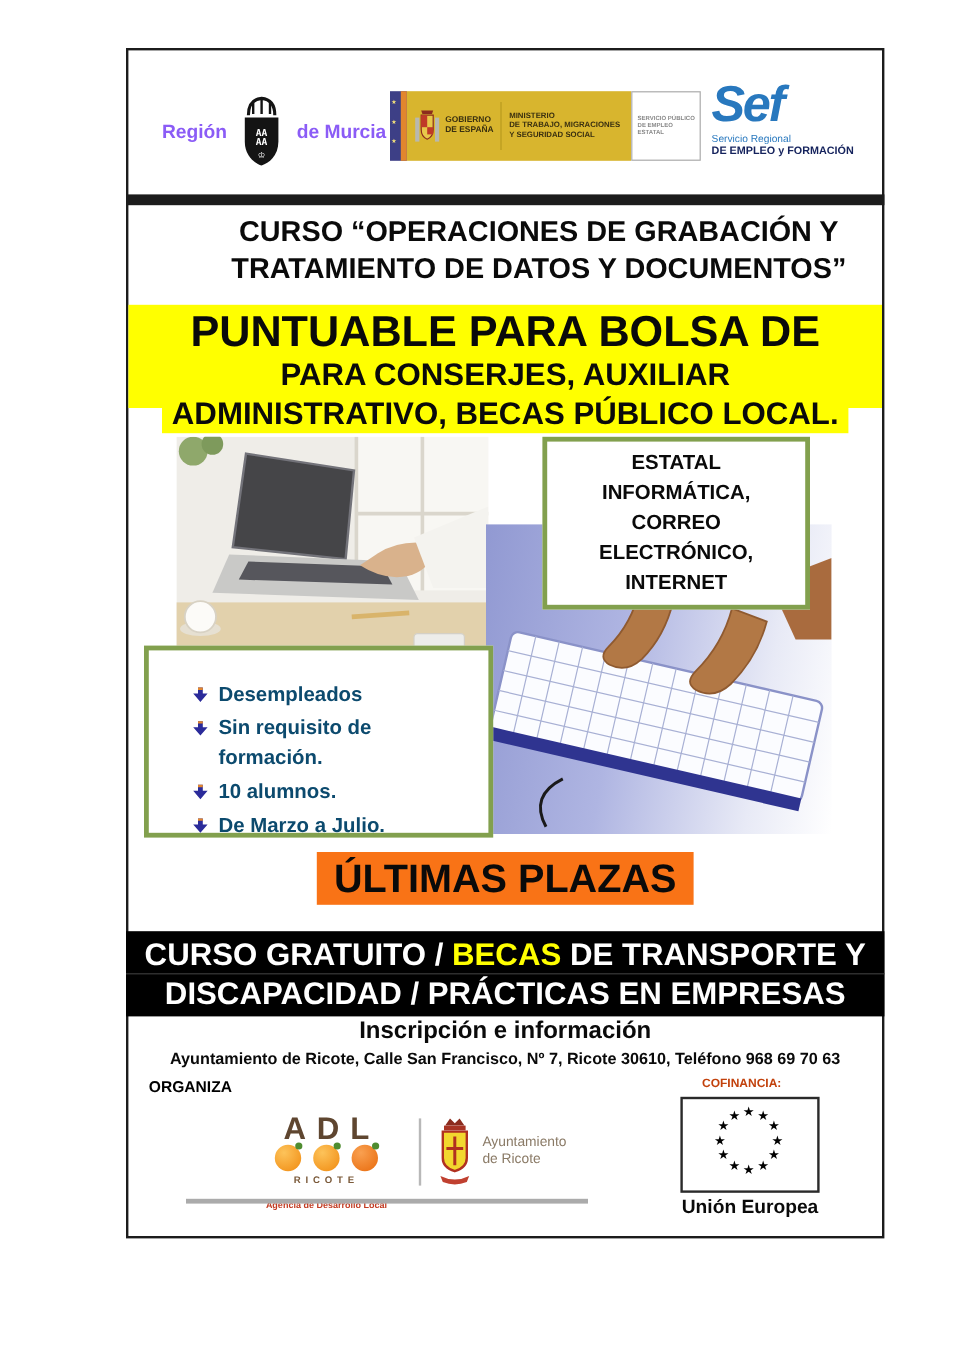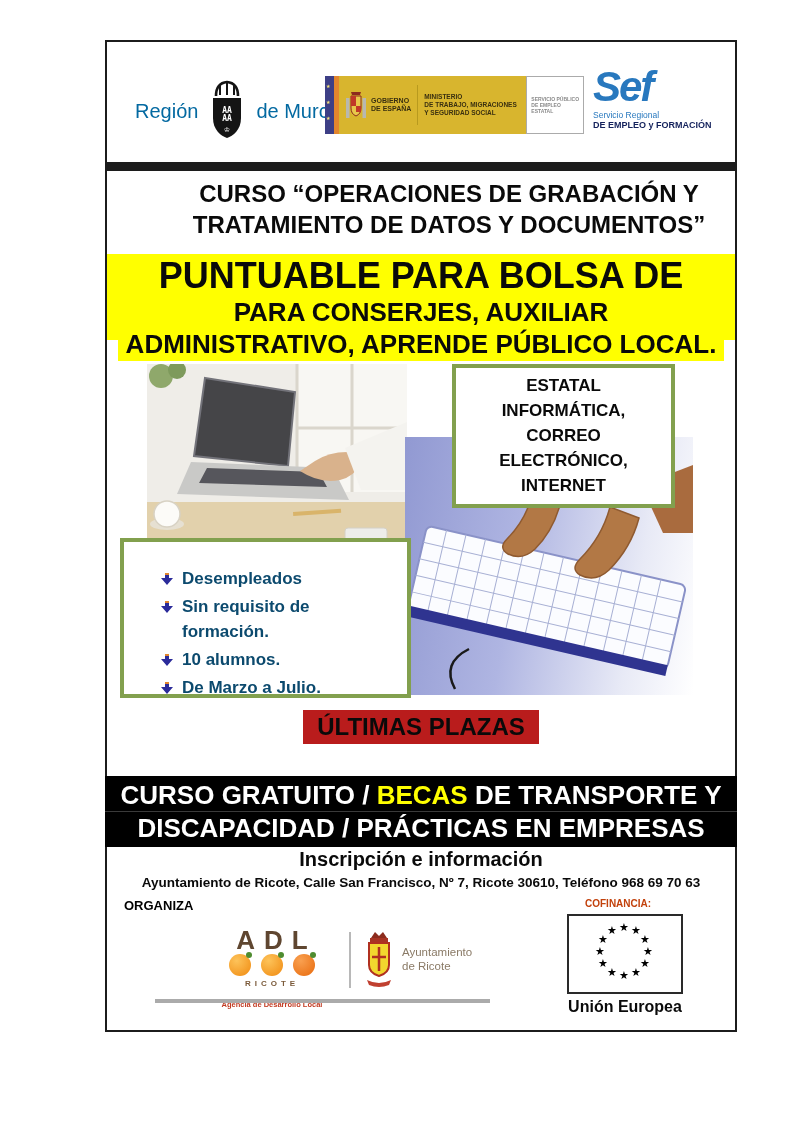--- a/index.html
+++ b/index.html
@@ -1,21 +1,21 @@
 <!DOCTYPE html>
 <html><head>
 <meta charset="utf-8">
 <style>
   html,body{margin:0;padding:0;background:#fff;}
   .poster{position:relative;width:800px;height:1131px;background:#fff;font-family:"Liberation Sans",sans-serif;overflow:hidden;}
   .abs{position:absolute;}
   .frame{left:105px;top:40px;width:628px;height:988px;border:2px solid #1c1c1c;background:#fff;}
   
   .murcia{left:28px;top:36px;display:flex;align-items:center;gap:6px;}
-  .murcia .txt{font-size:20px;font-weight:normal;color:#0369a1;}
+  .murcia .txt{font-size:16px;font-weight:bold;color:#8b5cf6;}
   .gob{left:218px;top:34px;display:flex;height:58px;align-items:stretch;}
   .gob-flag{width:14px;background:#3D3F86;position:relative;}
   .gob-flag .stripe{position:absolute;right:0;top:0;width:5px;height:100%;background:#E2862E;}
   .gob-flag .st{position:absolute;left:1px;color:#F4E27A;font-size:5px;line-height:5px;}
   .gob-yellow{background:#D8B52E;display:flex;align-items:center;padding:0 6px;}
   .gob-txt{font-size:7px;font-weight:bold;color:#3A3010;line-height:8px;margin-left:4px;}
   .gob-sep{width:1px;background:#B89A1E;height:70%;align-self:center;margin:0 6px;}
   .min-txt{font-size:6.5px;font-weight:bold;color:#3A3010;line-height:8px;width:96px;}
   .sepe{width:52px;background:#fff;border:1px solid #ABABAB;display:flex;flex-direction:column;justify-content:center;padding-left:4px;}
   .sepe div{font-size:5px;color:#8A8A8A;font-weight:bold;line-height:6px;}
@@ -36,21 +36,21 @@
   .clip{left:298px;top:395px;width:288px;height:258px;background:linear-gradient(100deg,#9199D2 0%,#AFB5E2 40%,#E8EAF6 78%,#fff 100%);}
   .aprende{left:345px;top:322px;width:215px;height:136px;background:#fff;border:4px solid #82A04E;text-align:center;z-index:4;}
   .aprende div{font-size:17px;font-weight:bold;color:#0a0a0a;line-height:25px;}
   .aprende div:first-child{margin-top:5px;}
   .reqbox{left:13px;top:496px;width:283px;height:152px;background:#fff;border:4px solid #82A04E;z-index:4;}
   .reqbox ul{list-style:none;margin:24px 0 0 0;padding:0 10px 0 36px;}
   .reqbox li{font-size:17px;font-weight:bold;color:#0c4a6e;line-height:25px;margin-bottom:3px;position:relative;padding-left:22px;}
   .reqbox li svg{position:absolute;left:0;top:6px;}
   
   .plazas{left:0;top:668px;width:628px;text-align:center;}
-  .plazas span{display:inline-block;background:#b91c1c;color:#0a0a0a;font-weight:bold;font-size:24px;padding:3px 14px;}
+  .plazas span{display:inline-block;background:#f97316;color:#0a0a0a;font-weight:bold;font-size:33px;padding:3px 14px;}
   .band{left:-2px;top:734px;width:632px;background:#000;text-align:center;padding:3px 0;}
   .band .row{font-size:26px;font-weight:bold;color:#fff;line-height:32px;}
   .band .row + .row{border-top:1px solid #3a3a3a;}
   .band .yel{color:#FFFF00;}
   .insc{left:0;top:806px;width:628px;text-align:center;font-size:20px;font-weight:bold;color:#0a0a0a;}
   .addr{left:0;top:833px;width:628px;text-align:center;font-size:13.5px;font-weight:bold;color:#0a0a0a;}
   
   .org{left:17px;top:856px;font-size:13px;font-weight:bold;color:#000000;}
   .cof{left:478px;top:856px;font-size:10px;font-weight:bold;color:#c2410c;}
   .adl{left:90px;top:886px;width:150px;text-align:center;}
@@ -129,21 +129,21 @@
 
     <div class="abs bar"></div>
 
     <div class="abs title">
       <div>CURSO “OPERACIONES DE GRABACIÓN Y</div>
       <div>TRATAMIENTO DE DATOS Y DOCUMENTOS”</div>
     </div>
 
     <div class="abs hl hl1"><span>PUNTUABLE PARA BOLSA DE EMPLEO</span></div>
     <div class="abs hl hl2"><span>PARA CONSERJES, AUXILIAR</span></div>
-    <div class="abs hl hl3"><span>ADMINISTRATIVO, APRENDE PÚBLICO LOCAL.</span></div>
+    <div class="abs hl hl3"><span>ADMINISTRATIVO, BECAS PÚBLICO LOCAL.</span></div>
 
     <div class="abs photo">
       <svg width="260" height="198" viewBox="0 0 260 198">
         <rect width="260" height="198" fill="#EFEDE8"></rect>
         <rect x="150" y="0" width="110" height="128" fill="#F8F7F3"></rect>
         <path d="M150,0 V128 M205,0 V128 M150,64 H260" stroke="#DAD6CC" stroke-width="3" fill="none"></path>
         <circle cx="14" cy="12" r="12" fill="#8FA86B"></circle>
           <circle cx="30" cy="6" r="9" fill="#7E9A5C"></circle>
         <rect x="0" y="138" width="260" height="60" fill="#E2D1AC"></rect>
         <ellipse cx="20" cy="160" rx="17" ry="6" fill="#E6E0D2"></ellipse>

